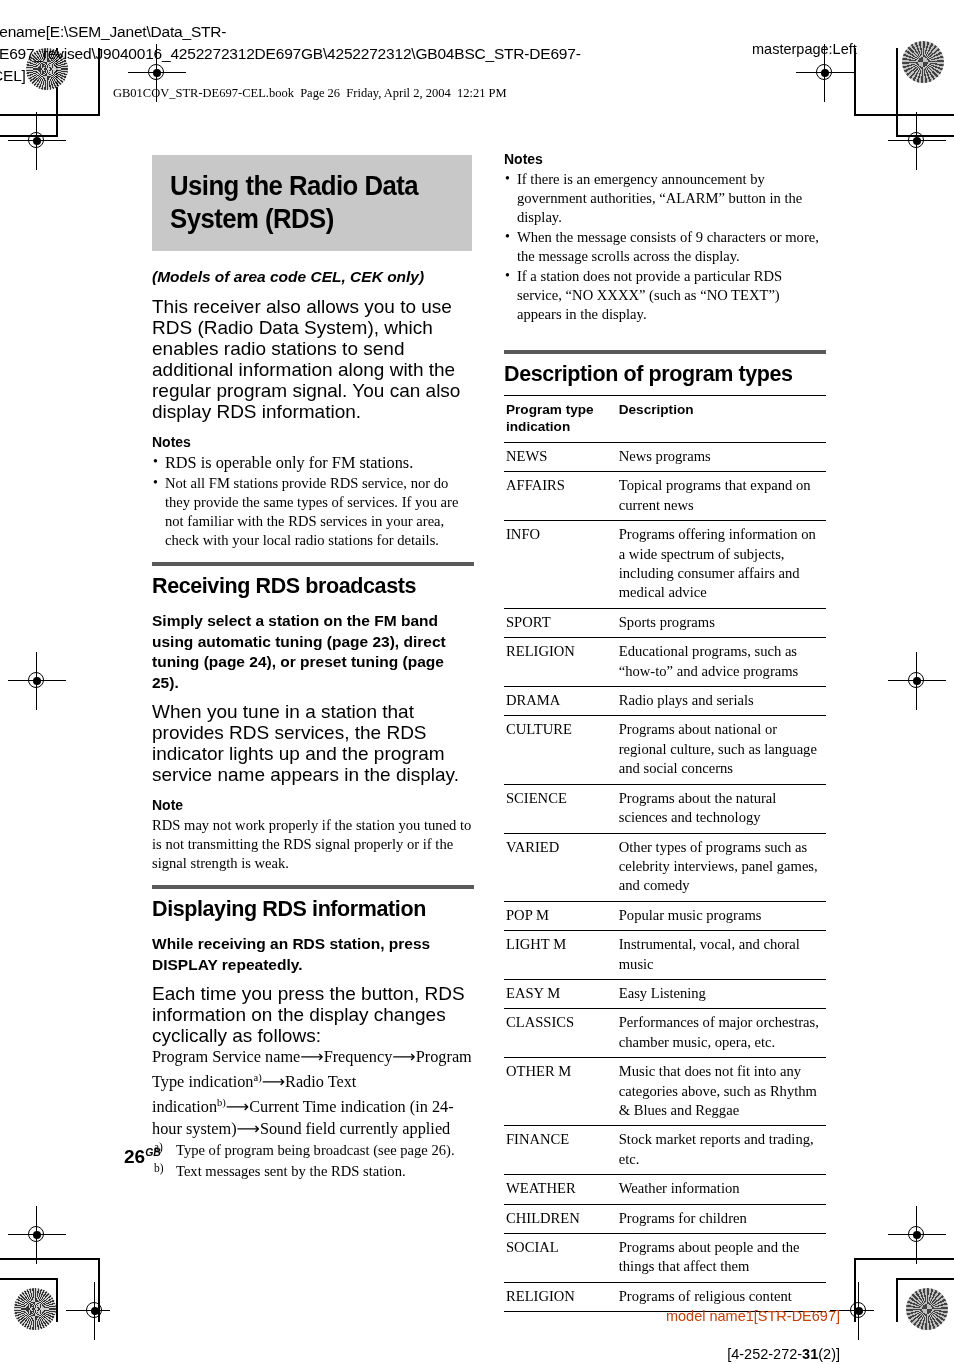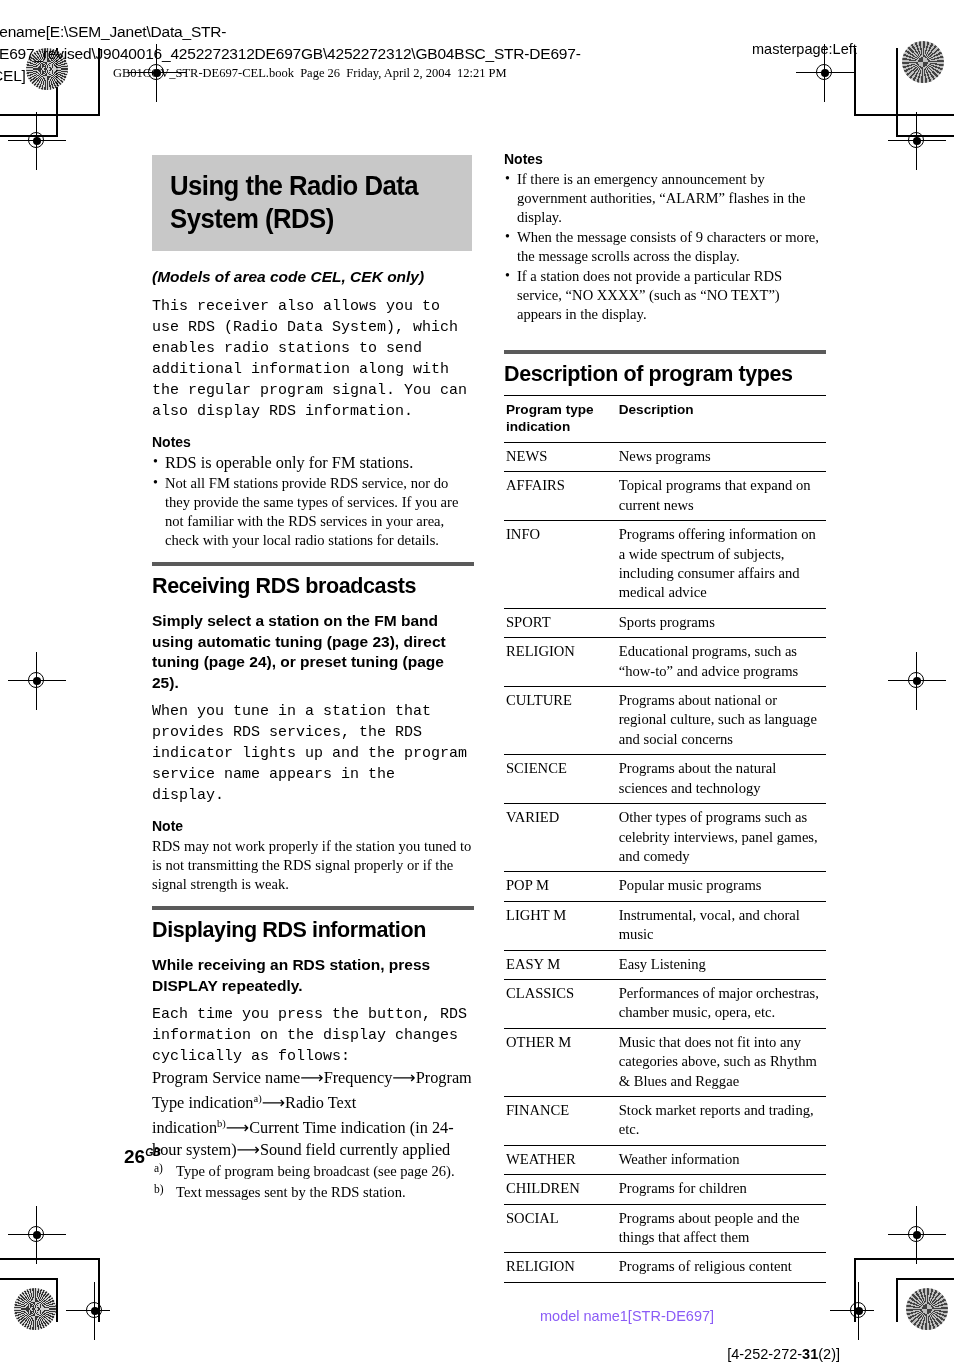--- a/index.html
+++ b/index.html
@@ -91,21 +91,22 @@
     font-size: 12.5px;
     color: #000;
     white-space: pre;
   }
 
   
   .footer-model {
     position: absolute;
     font-family: "Liberation Sans", sans-serif;
     font-size: 14.5px;
-    color: #8b5cf6;
+    color: #c2410c;
+    text-align: right;
     white-space: pre;
   }
   .footer-code {
     position: absolute;
     font-family: "Liberation Sans", sans-serif;
     font-size: 14.5px;
     color: #000;
     text-align: right;
     white-space: pre;
   }
@@ -154,22 +155,22 @@
   h3.sub-bold {
     margin: 12px 0 8px 0;
     font-family: "Liberation Sans", sans-serif;
     font-weight: bold;
     font-size: 15.5px;
     line-height: 20.5px;
   }
 
   p.body {
     margin: 0 0 8px 0;
-    font-family: Liberation Mono, monospace;
-    font-size: 15px;
+    font-family: Liberation Sans, sans-serif;
+    font-size: 19px;
     line-height: 21px;
   }
   p.body-sm {
     margin: 0 0 6px 0;
     font-family: "Liberation Serif", serif;
     font-size: 14.6px;
     line-height: 19px;
   }
 
   .notes-head {
@@ -364,21 +365,21 @@
 
   <div class="rosette" style="left:26px; top:48px;"></div>
   <div class="rosette r2" style="left:902px; top:41px;"></div>
   <div class="rosette" style="left:14px; top:1288px;"></div>
   <div class="rosette r2" style="left:906px; top:1288px;"></div>
 
   <div class="slug-path" style="left:-4px; top:21px;"><span>lename[E:\SEM_Janet\Data_STR-</span></div>
   <div class="slug-path" style="left:-12px; top:43px;"><span>DE697_revised\J9040016_4252272312DE697GB\4252272312\GB04BSC_STR-DE697-</span></div>
   <div class="slug-path" style="left:-8px; top:65px;"><span>CEL]</span></div>
   <div class="slug-master" style="left:752px; top:41px;">masterpage:Left</div>
-  <div class="slug-book" style="left:113px; top:66px;text-align:right;">GB01COV_STR-DE697-CEL.book  Page 26  Friday, April 2, 2004  12:21 PM</div>
+  <div class="slug-book" style="left:113px; top:86px;text-align:right;">GB01COV_STR-DE697-CEL.book  Page 26  Friday, April 2, 2004  12:21 PM</div>
 
   <div class="col col-left">
 
     <div class="title-box">
       <h1>Using the Radio Data System (RDS)</h1>
     </div>
 
     <h3 class="sub-bold" style="margin-top:4px;font-style:italic;">(Models of area code CEL, CEK only)</h3>
 
     <p class="body">This receiver also allows you to use RDS (Radio Data System), which enables radio stations to send additional information along with the regular program signal. You can also display RDS information.</p>
@@ -414,21 +415,21 @@
       <div class="fn">
         <span class="marker">b)</span><span>Text messages sent by the RDS station.</span>
       </div>
     </div>
   </div>
 
   <div class="col col-right">
 
     <div class="notes-head" style="margin-top:0;">Notes</div>
     <ul class="notes">
-      <li>If there is an emergency announcement by government authorities, “ALARM” flashes in the display.</li>
+      <li>If there is an emergency announcement by government authorities, “ALARM” button in the display.</li>
       <li>When the message consists of 9 characters or more, the message scrolls across the display.</li>
       <li>If a station does not provide a particular RDS service, “NO XXXX” (such as “NO TEXT”) appears in the display.</li>
     </ul>
 
     <div class="sec-block" style="margin-top:26px;">
       <div class="sec-rule"></div>
       <h2 class="sec-head">Description of program types</h2>
 
       <table class="ptypes">
         <thead>
@@ -452,20 +453,24 @@
             </tr>
           <tr>
               <td class="c1">SPORT</td>
               <td class="c2">Sports programs</td>
             </tr>
           <tr>
               <td class="c1">RELIGION</td>
               <td class="c2">Educational programs, such as “how-to” and advice programs</td>
             </tr>
           <tr>
+              <td class="c1">DRAMA</td>
+              <td class="c2">Radio plays and serials</td>
+            </tr>
+          <tr>
               <td class="c1">CULTURE</td>
               <td class="c2">Programs about national or regional culture, such as language and social concerns</td>
             </tr>
           <tr>
               <td class="c1">SCIENCE</td>
               <td class="c2">Programs about the natural sciences and technology</td>
             </tr>
           <tr>
               <td class="c1">VARIED</td>
               <td class="c2">Other types of programs such as celebrity interviews, panel games, and comedy</td>

